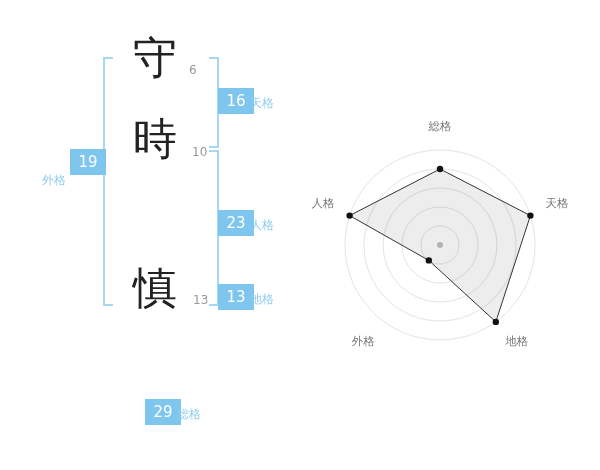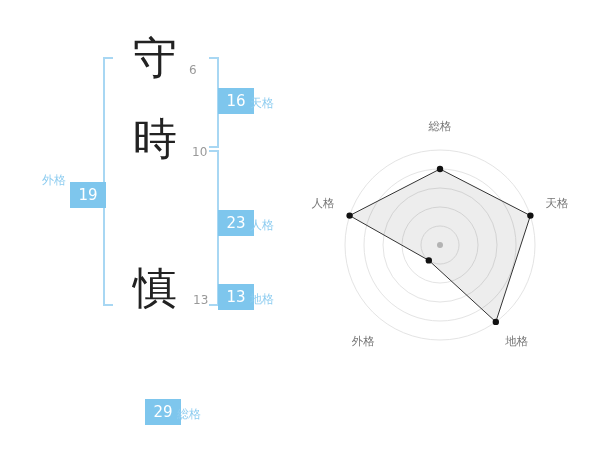--- a/index.html
+++ b/index.html
@@ -23,21 +23,21 @@
   .k3{left:133px;top:266px;}
   .s1{left:189px;top:63px;}
   .s2{left:192px;top:145px;}
   .s3{left:193px;top:293px;}
   
   .br-gaikaku{left:103px;top:57px;height:245px;}
   .br-tenkaku{left:209px;top:57px;height:87px;}
   .br-jinkaku{left:209px;top:150px;height:152px;}
   
   .gaikaku-label{left:42px;top:172px;}
-  .gaikaku-box{left:70px;top:182px;}
+  .gaikaku-box{left:70px;top:149px;}
   .tenkaku-box{left:218px;top:88px;}
   .tenkaku-label{left:250px;top:95px;}
   .jinkaku-box{left:218px;top:210px;text-align:center;}
   .jinkaku-label{left:250px;top:217px;}
   .chikaku-box{left:218px;top:284px;}
   .chikaku-label{left:250px;top:291px;}
   .soukaku-box{left:145px;top:399px;}
   .soukaku-label{left:177px;top:406px;}
   
   .radar{position:absolute;left:290px;top:105px;}

